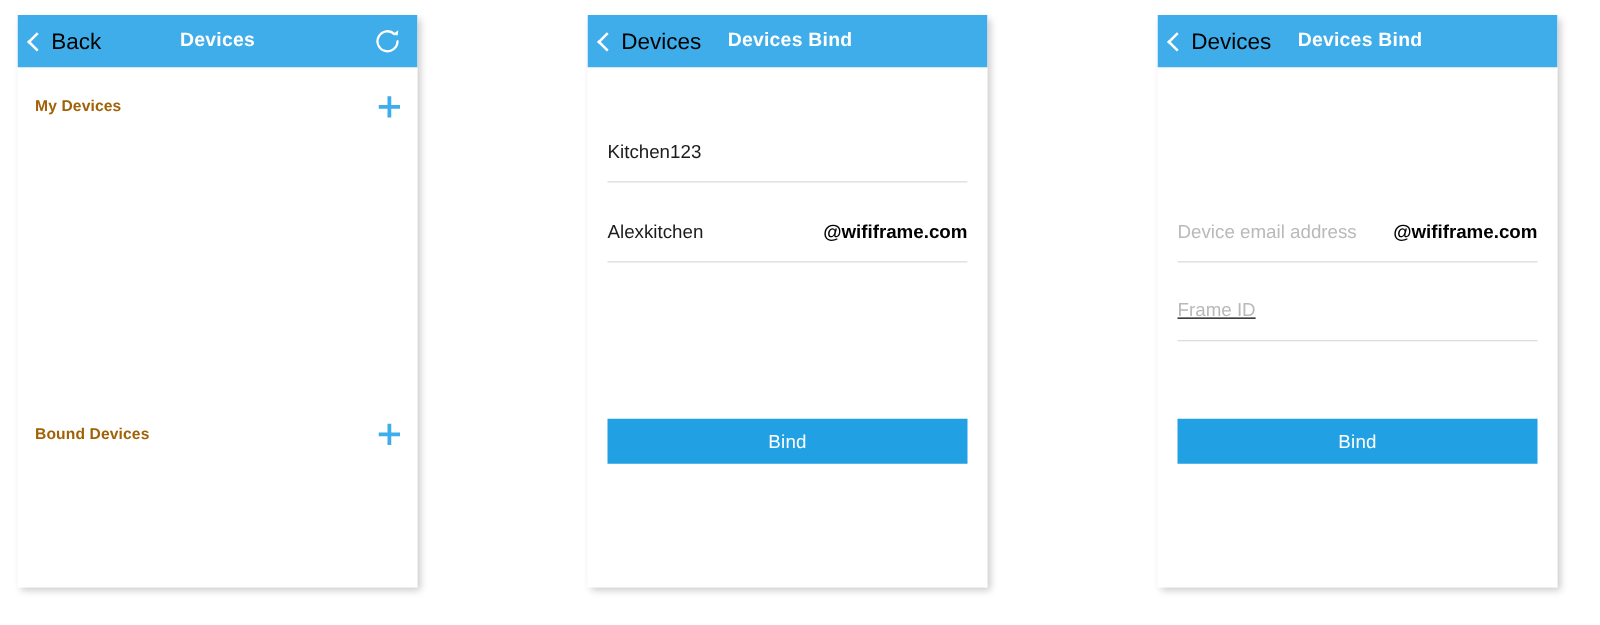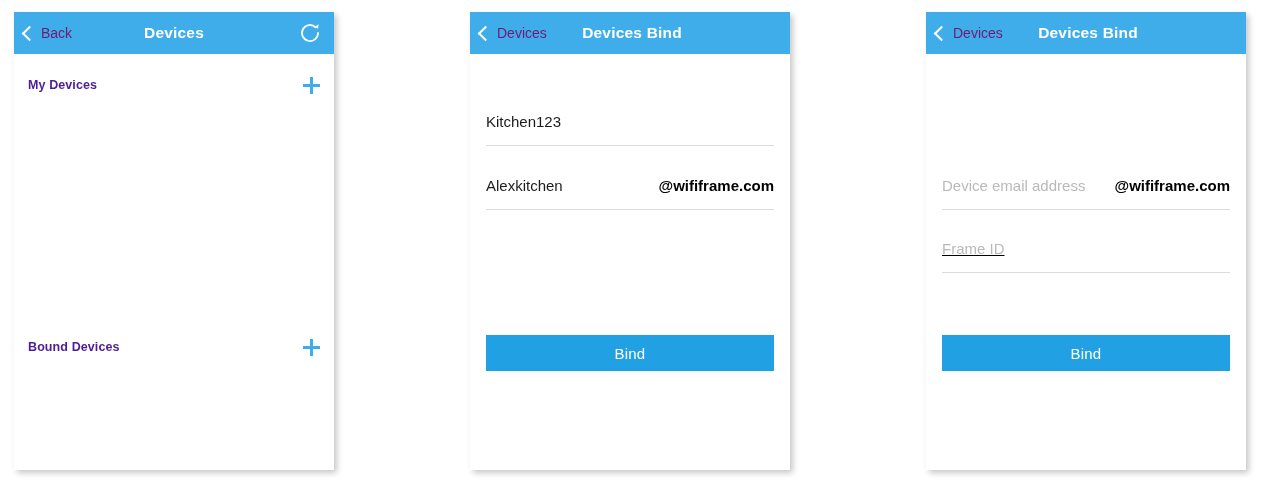--- a/index.html
+++ b/index.html
@@ -39,22 +39,22 @@
     background: #3fade9;
     display: flex;
     align-items: center;
   }
   .nav-back {
     position: absolute;
     left: 10px;
     display: flex;
     align-items: center;
     gap: 5px;
-    color: #701a75;
-    font-size: 14px;
+    color: #000000;
+    font-size: 18px;
     cursor: pointer;
     line-height: 1;
   }
   .chev {
     display: inline-block;
     width: 9px;
     height: 9px;
     border-left: 2.4px solid #ffffff;
     border-bottom: 2.4px solid #ffffff;
     transform: rotate(45deg);
@@ -92,21 +92,21 @@
     right: 0;
     height: 26px;
     display: flex;
     align-items: center;
     padding: 0 14px 0 14px;
     box-sizing: border-box;
     cursor: pointer;
   }
   .sec-label {
     font-size: 12.5px;
-    color: #4c1d95;
+    color: #a16207;
     font-weight: bold;
     letter-spacing: .1px;
   }
   .sec-plus {
     margin-left: auto;
     width: 17px;
     height: 17px;
     position: relative;
     cursor: pointer;
   }

